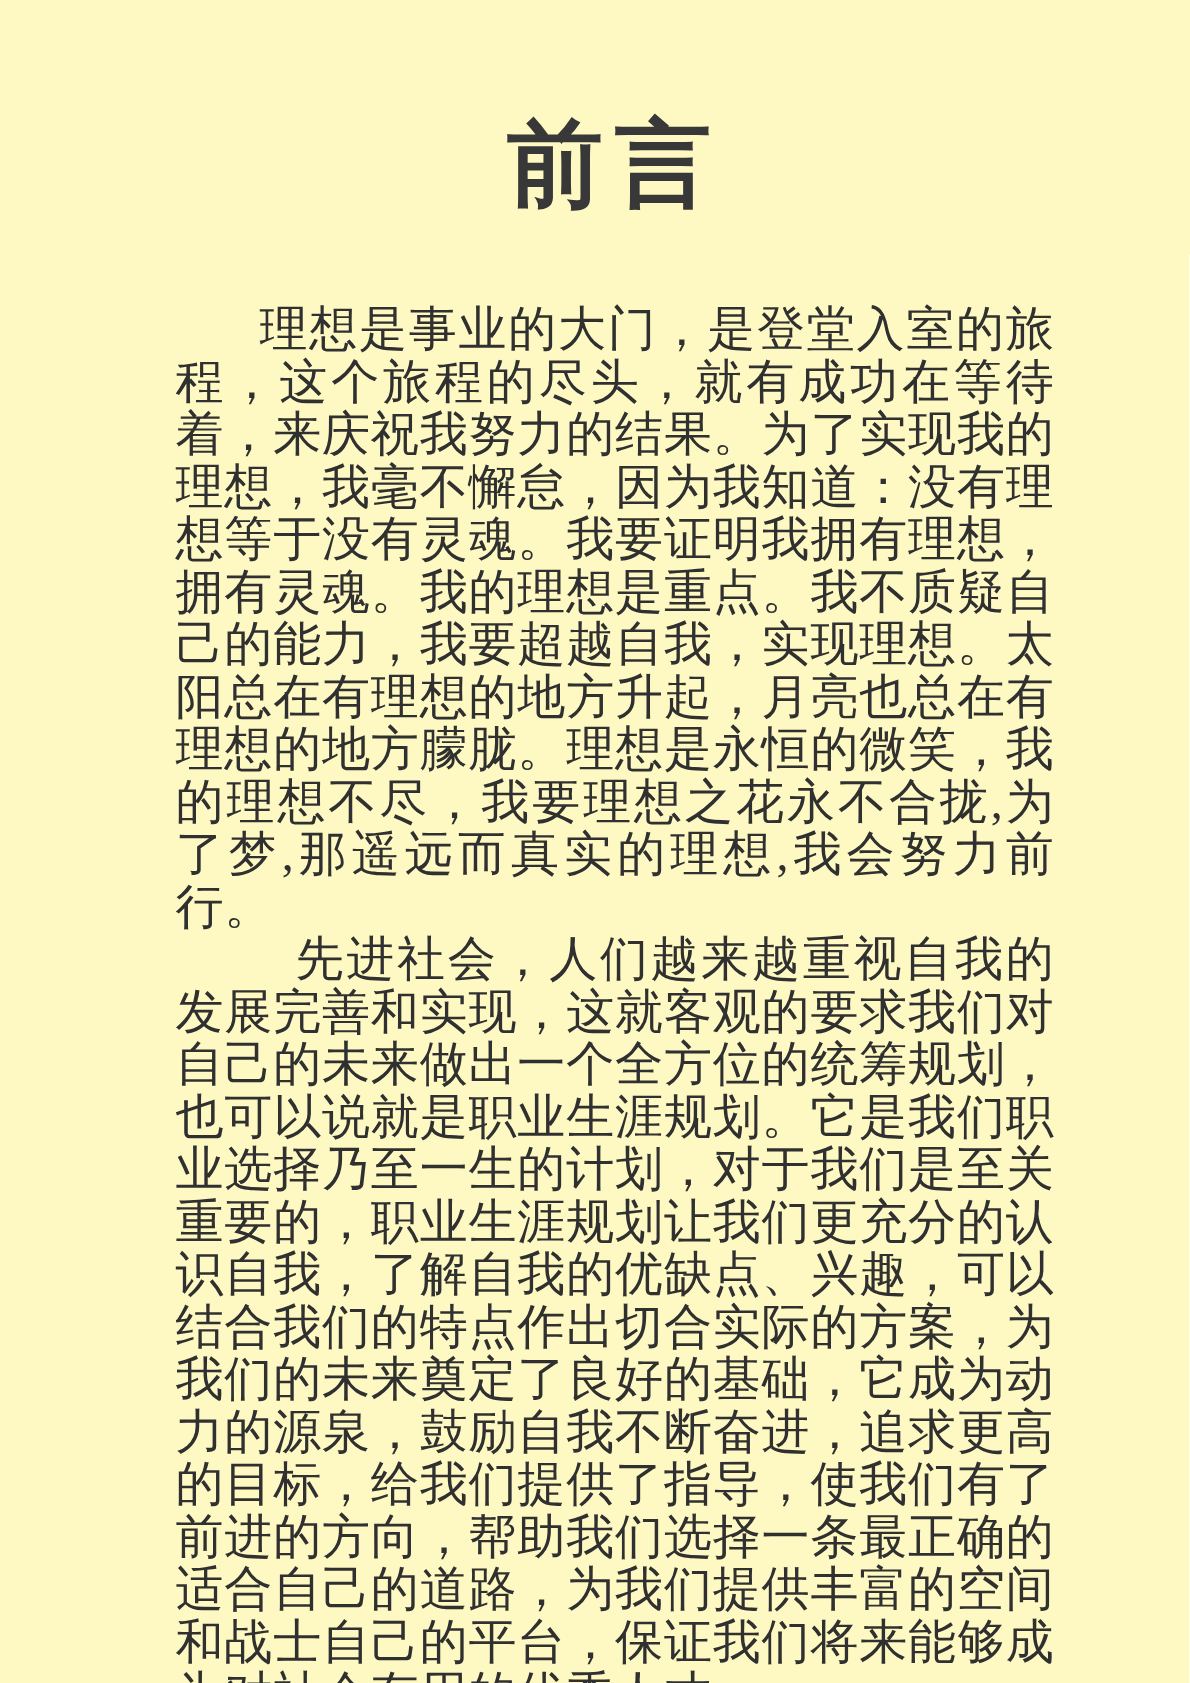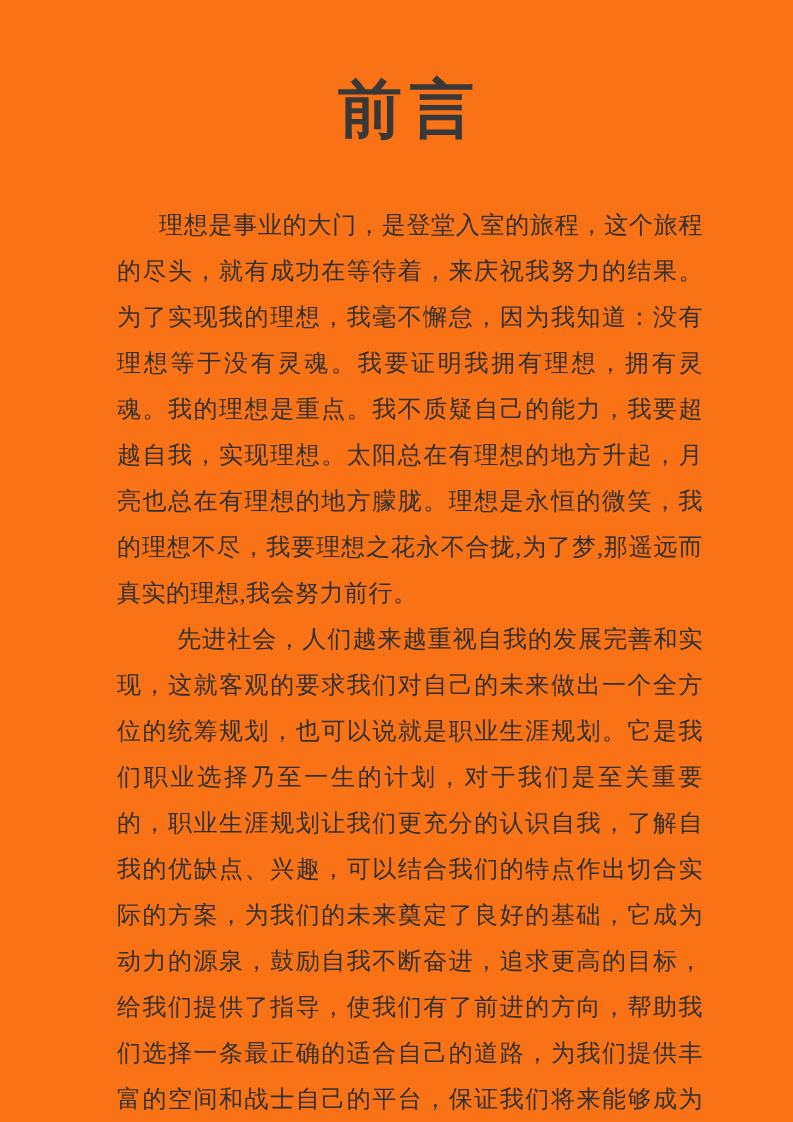--- a/index.html
+++ b/index.html
@@ -5,39 +5,39 @@
   html, body {
     margin: 0;
     padding: 0;
     background: #ffffff;
   }
   .page {
     position: relative;
     width: 793px;
     height: 1122px;
     margin: 0 auto;
-    background: #f97316;
+    background: #fef9c3;
     box-sizing: border-box;
     padding: 0 90px 0 117px;
     overflow: hidden;
     font-family: "Liberation Serif", "DejaVu Serif", serif;
   }
   .doc-title {
     margin: 58px 0 40px 0;
     text-align: center;
     font-size: 64px;
     font-weight: bold;
     line-height: 104px;
     color: #383838;
     letter-spacing: 8px;
   }
   .para {
     margin: 0;
-    font-size: 24px;
-    line-height: 46px;
+    font-size: 32px;
+    line-height: 35px;
     color: #303030;
     text-align: justify;
     text-justify: inter-ideograph;
     letter-spacing: 0.5px;
   }
   .para-1 {
     text-indent: 1.75em;
   }
   .para-2 {
     text-indent: 2.5em;

